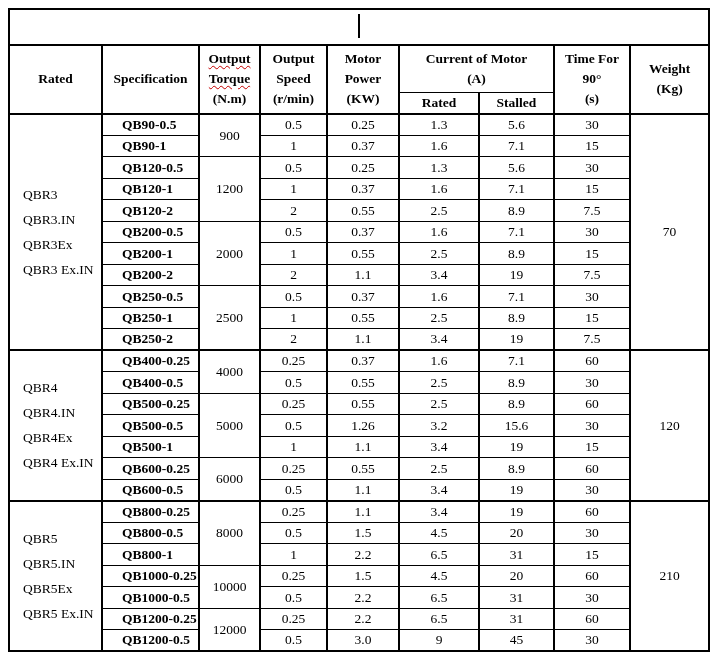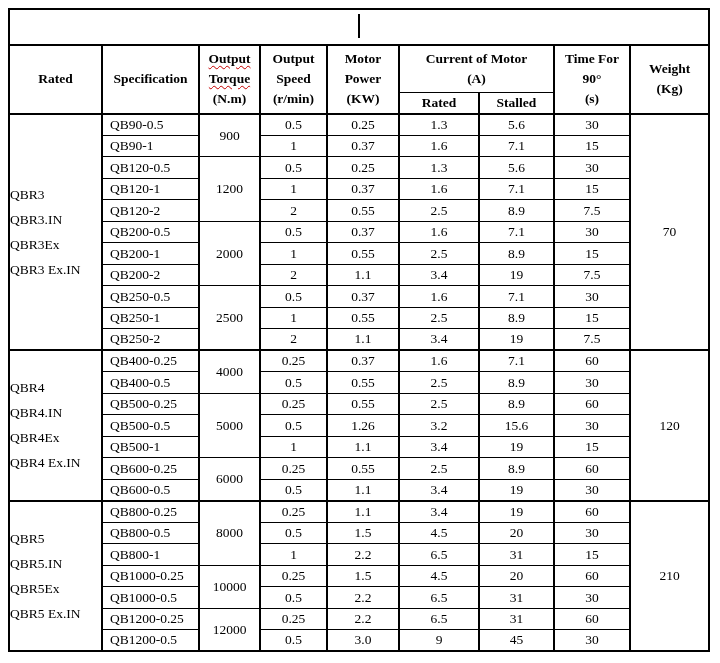--- a/index.html
+++ b/index.html
@@ -54,27 +54,28 @@
   tbody td { line-height: 1; }
   .sp {
     text-decoration: underline;
     text-decoration-style: wavy;
     text-decoration-color: #c40000;
     text-decoration-thickness: 1px;
     text-underline-offset: 2px;
   }
   td.type-cell {
     text-align: left;
+    padding-left: 13px;
     line-height: 25px;
     white-space: nowrap;
   }
   td.spec-cell {
     text-align: left;
-    padding-left: 7px;
-    font-weight: normal;
+    padding-left: 19px;
+    font-weight: bold;
   }
   tr.group-start td { border-top: 2px solid #000; }
   tr.block-start td { border-top: 1px solid #4d7c0f; }
 </style>
 </head>
 <body>
 
 <div class="page">
   <table class="params">
     <colgroup>

